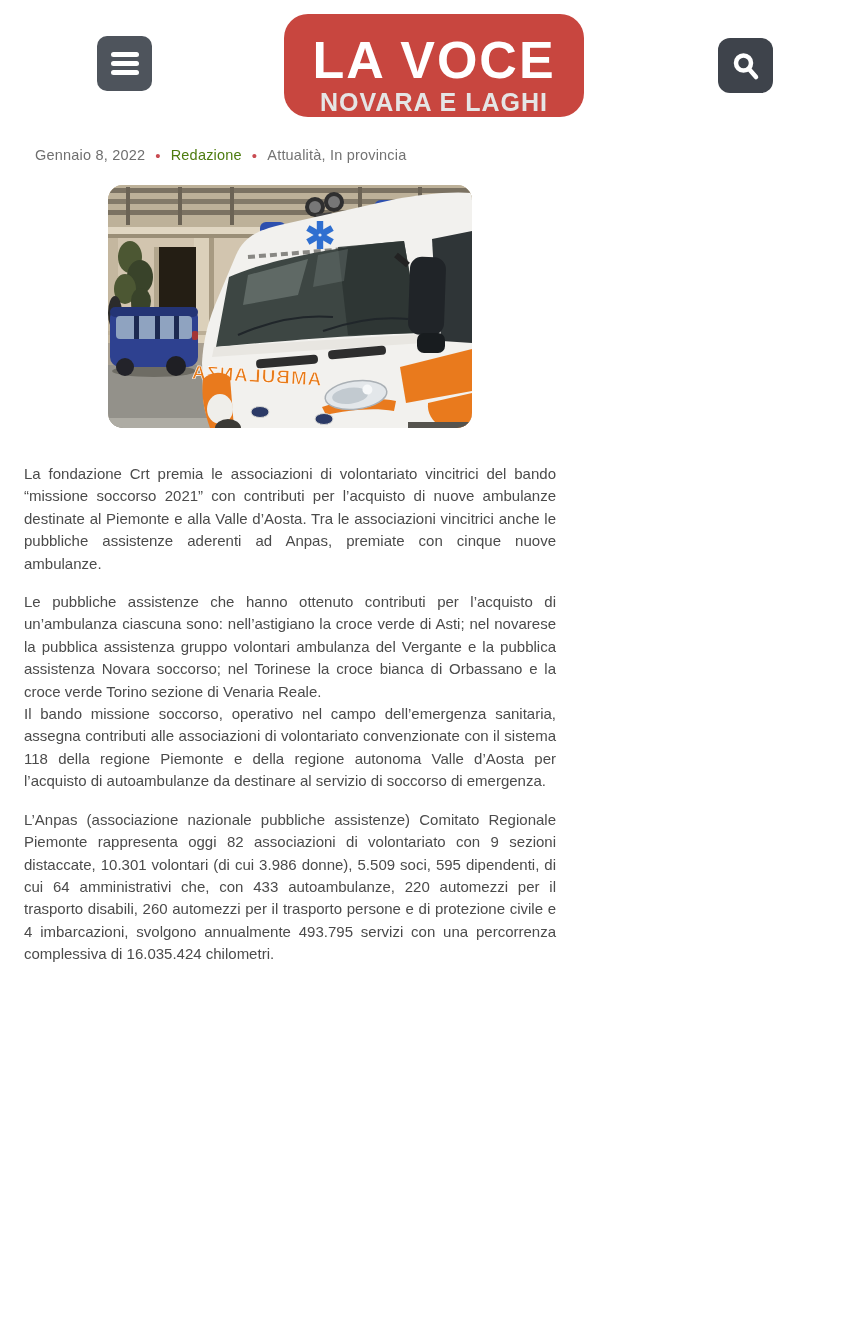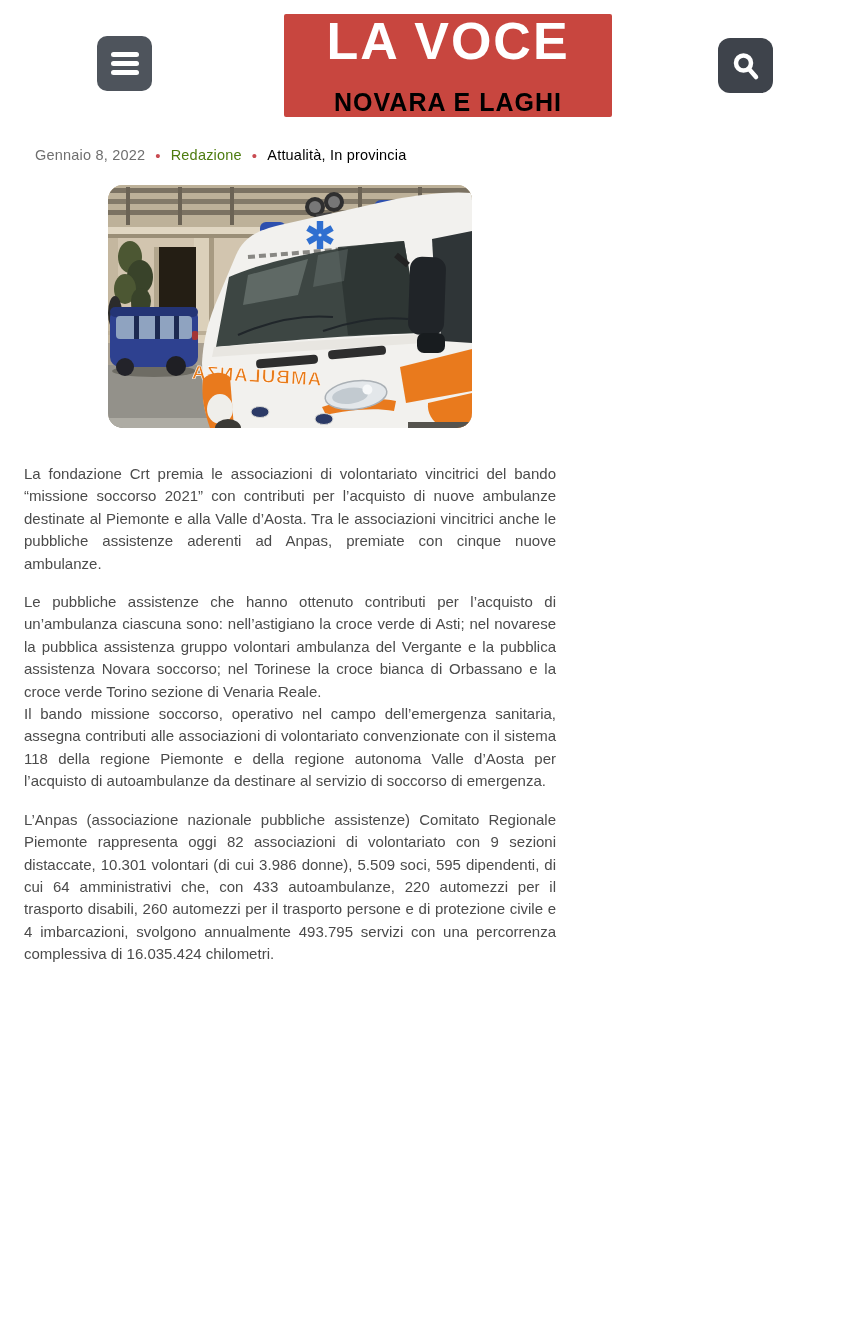--- a/index.html
+++ b/index.html
@@ -15,30 +15,30 @@
     position: absolute; left: 97px; top: 36px;
     width: 55px; height: 55px;
     background: #4e545c; border: none; border-radius: 10px;
     display: flex; align-items: center; justify-content: center;
     cursor: pointer;
   }
   .hamburger { display: flex; flex-direction: column; gap: 4px; }
   .hamburger span { display: block; width: 28px; height: 5px; background: #ffffff; border-radius: 2.5px; }
   .logo {
     position: absolute; left: 284px; top: 14px;
-    width: 328px; height: 103px;
-    background: #c8463f; border-radius: 2px;
-    display: flex; flex-direction: column; align-items: center; justify-content: space-between;
+    width: 300px; height: 103px;
+    background: #c8463f; border-radius: 24px;
+    display: flex; flex-direction: column; align-items: center; justify-content: flex-end;
     text-decoration: none; cursor: pointer;
   }
   .logo-line1 {
     color: #fff; font-weight: bold; font-size: 52px; line-height: 54px; letter-spacing: 2px;
   }
   .logo-line2 {
-    color: #000000; font-weight: bold; font-size: 25px; line-height: 30px; letter-spacing: 1px;
+    color: #e5e5e5; font-weight: bold; font-size: 25px; line-height: 30px; letter-spacing: 1px;
   }
   .search-btn {
     position: absolute; left: 718px; top: 38px;
     width: 55px; height: 55px;
     background: #3e434b; border: none; border-radius: 12px;
     display: flex; align-items: center; justify-content: center;
     cursor: pointer;
   }
   
   .post-title {
@@ -48,21 +48,21 @@
     color: #2d3037; letter-spacing: -0.3px;
   }
   .meta {
     margin: 27px 4px 0 35px;
     font-size: 14.5px; color: #6f6f6f; letter-spacing: 0.2px;
     display: flex; align-items: flex-start;
   }
   .meta a { text-decoration: none; cursor: pointer; }
   .meta .sep { color: #c94b52; margin: 0 10px; font-size: 15px; }
   .meta .author { color: #4d7c0f; }
-  .meta .cats { color: #000000; }
+  .meta .cats { color: #737373; }
   .post-image {
     margin: 21px 0 0 108px; padding: 0;
     width: 364px; height: 243px;
     border-radius: 15px; overflow: hidden;
     background: #cdc0aa;
   }
   .post-subheading {
     margin: 26px 0 0 30px;
     font-size: 22.5px; line-height: 30px; font-weight: 400;
     color: #2b2b33;

